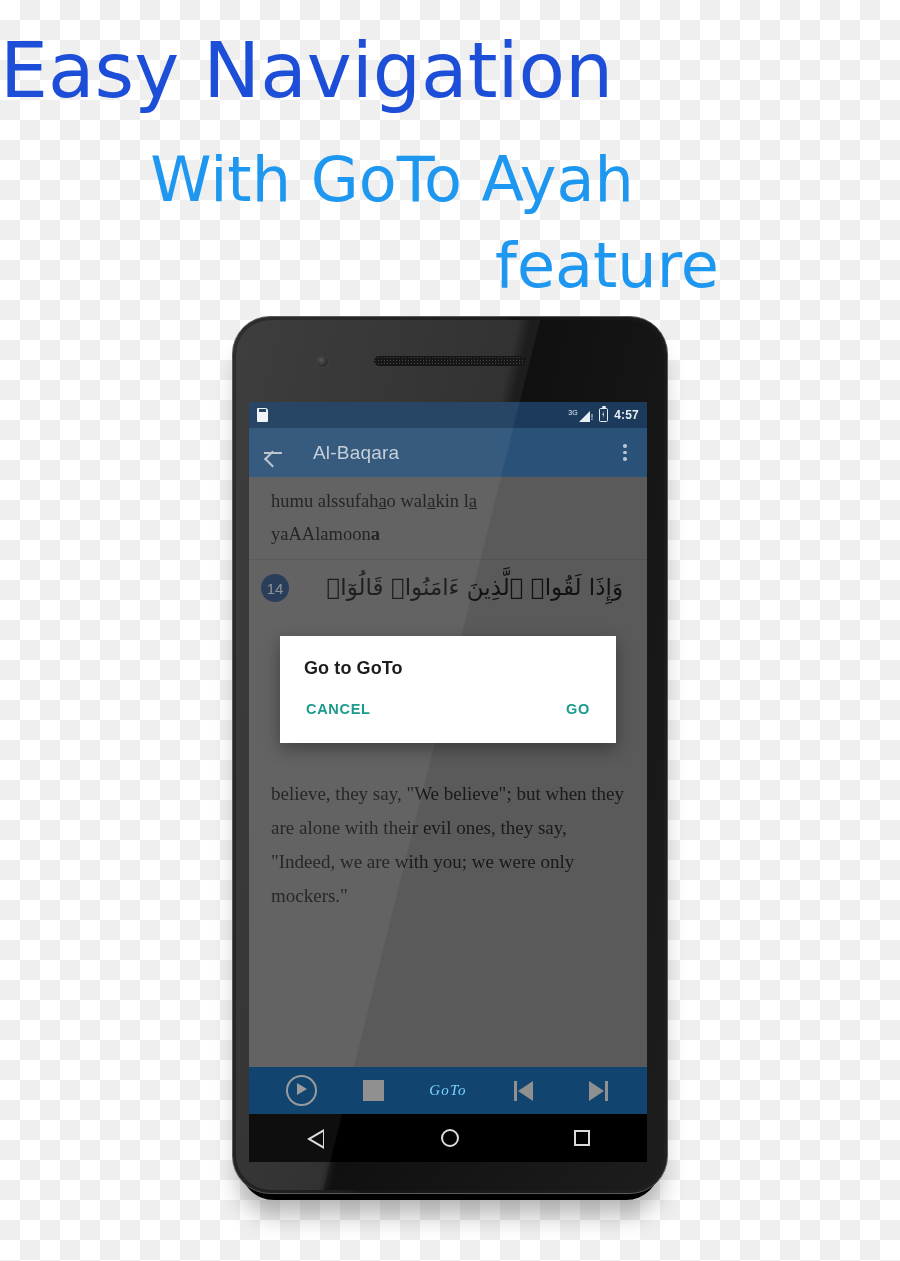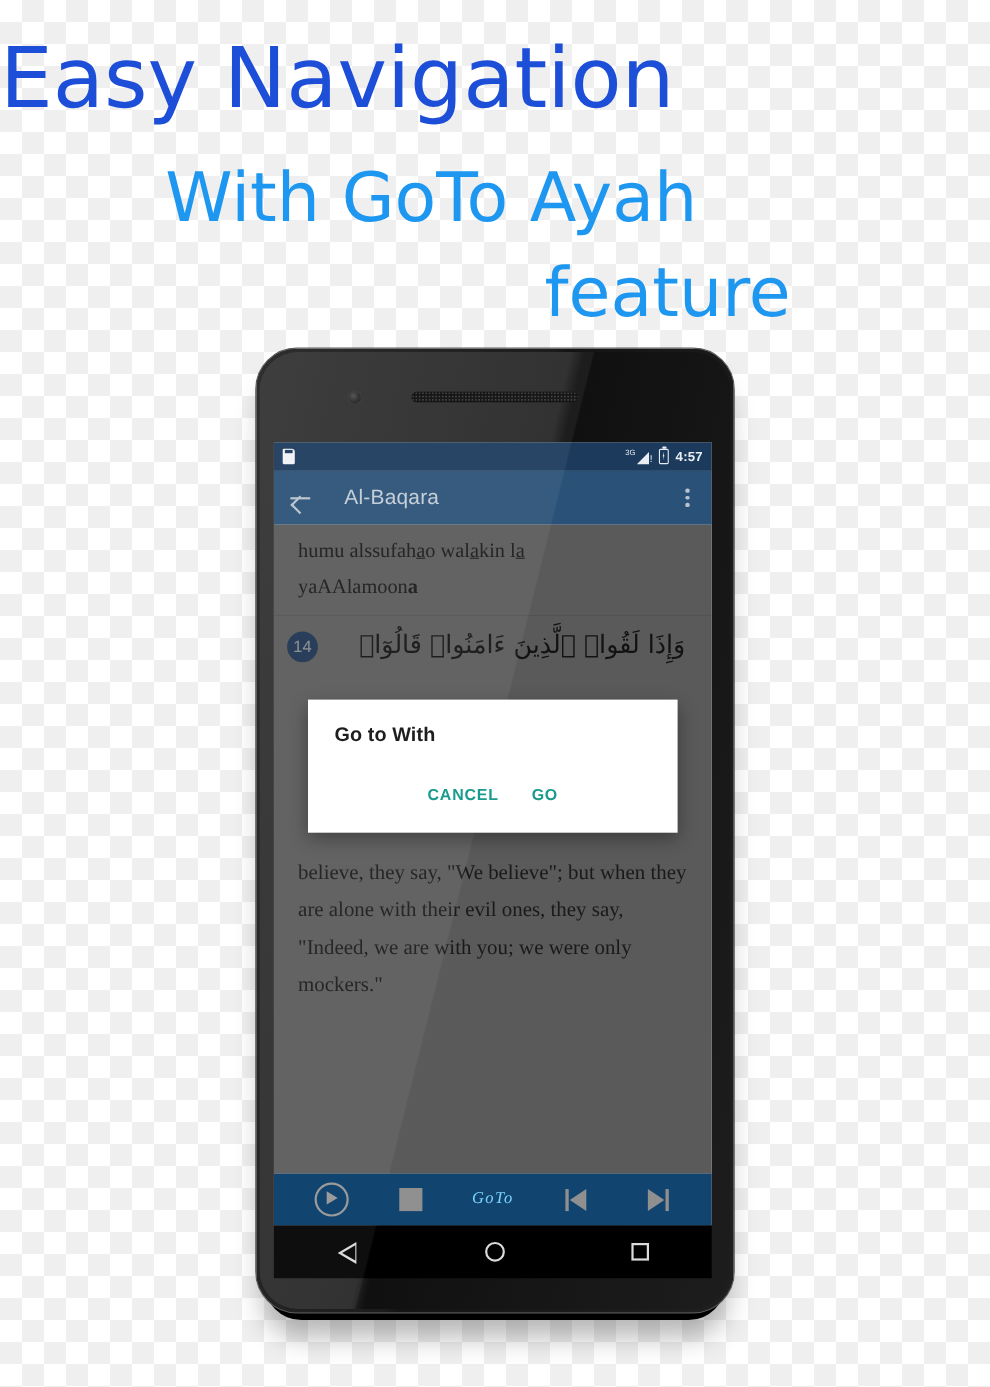--- a/index.html
+++ b/index.html
@@ -336,23 +336,23 @@
     outline: none;
     font-size: 17px;
     color:#6d6d6d;
     padding: 0 0 7px 0;
     background: transparent;
     font-family:"Liberation Sans", sans-serif;
     box-sizing: border-box;
   }
   .dlg-input::placeholder{ color:#8a8a8a; opacity:1; }
   .dlg-actions{
-    margin-top: 32px;
+    margin-top: 18px;
     display:flex;
-    justify-content:center;
+    justify-content:space-between;
     align-items:center;
     gap: 26px;
     padding-bottom: 14px;
   }
   .dlg-btn{
     background:none; border:none;
     color:#1a9b8e;
     font-size: 14.5px;
     font-weight: bold;
     letter-spacing: 0.7px;
@@ -525,21 +525,21 @@
           <span class="ayah-badge">14</span>
           <div class="arabic">وَإِذَا لَقُوا۟ ٱلَّذِينَ ءَامَنُوا۟ قَالُوٓا۟</div>
         </div>
 
         <div class="english">believe, they say, "We believe"; but when they are alone with their evil ones, they say, "Indeed, we are with you; we were only mockers."</div>
 
         <div class="scrim"></div>
       </div>
 
       <div class="dialog">
-        <div class="dlg-title">Go to With</div>
+        <div class="dlg-title">Go to GoTo</div>
         <div class="dlg-actions">
           <button class="dlg-btn">CANCEL</button>
           <button class="dlg-btn">GO</button>
         </div>
       </div>
 
       <div class="player">
         <span class="pl-play"></span>
         <span class="pl-stop"></span>
         <span class="pl-goto">GoTo</span>

